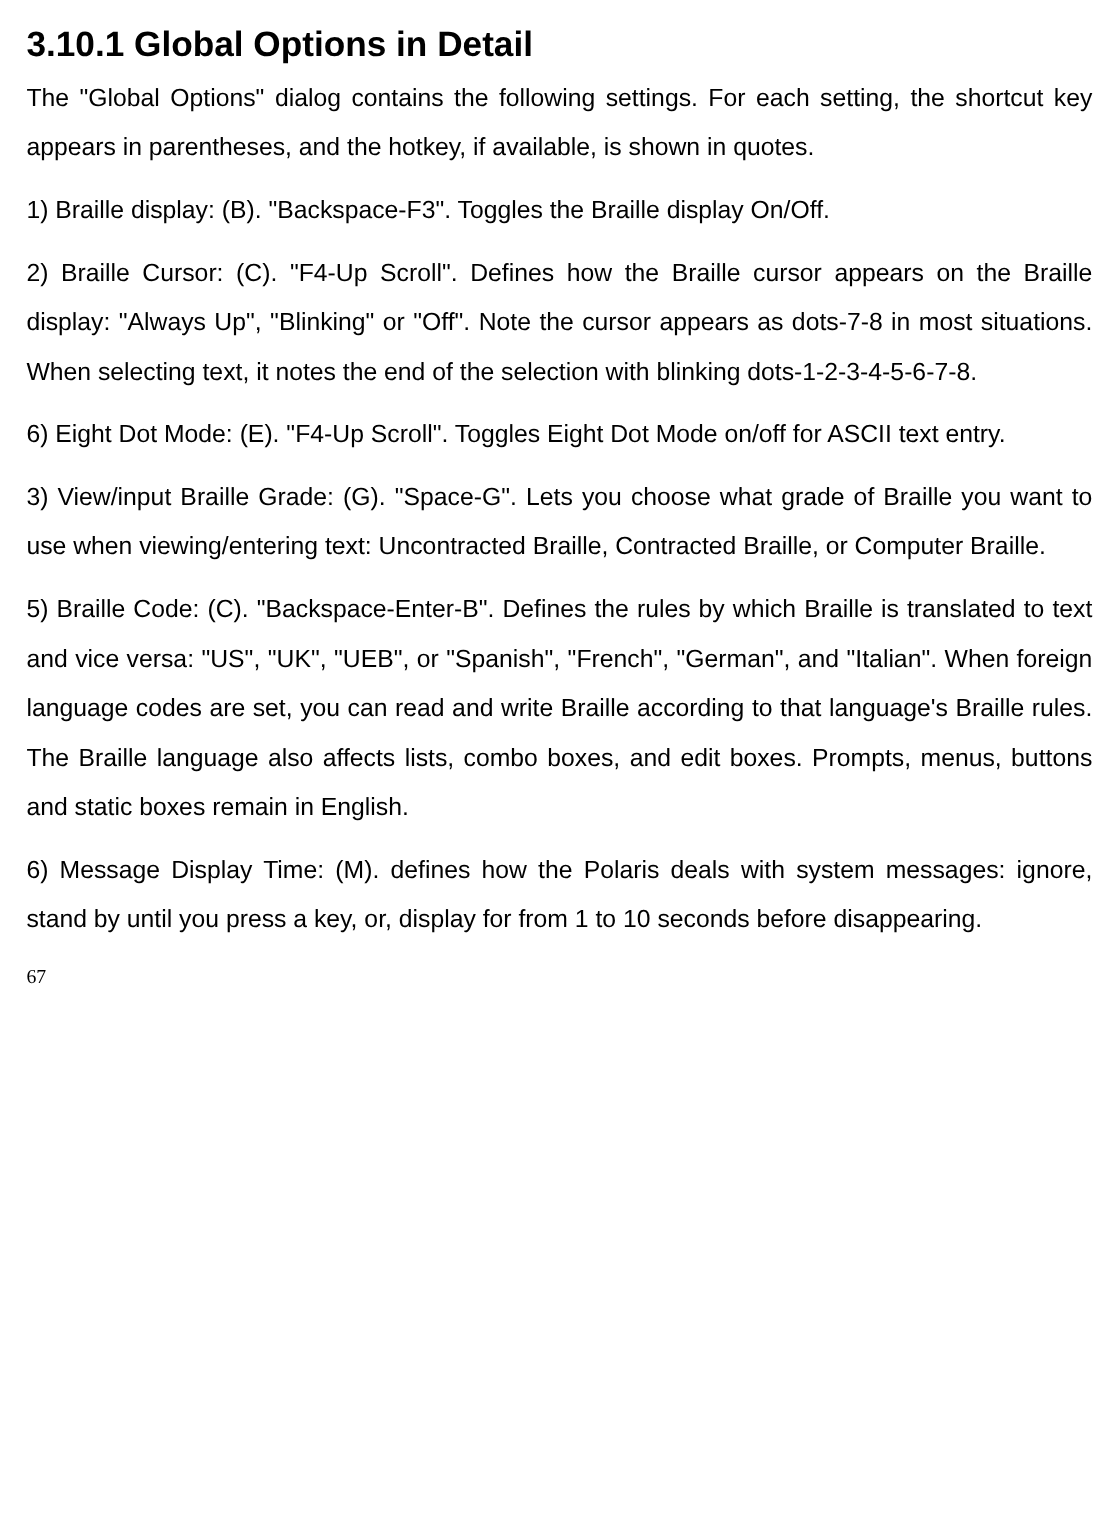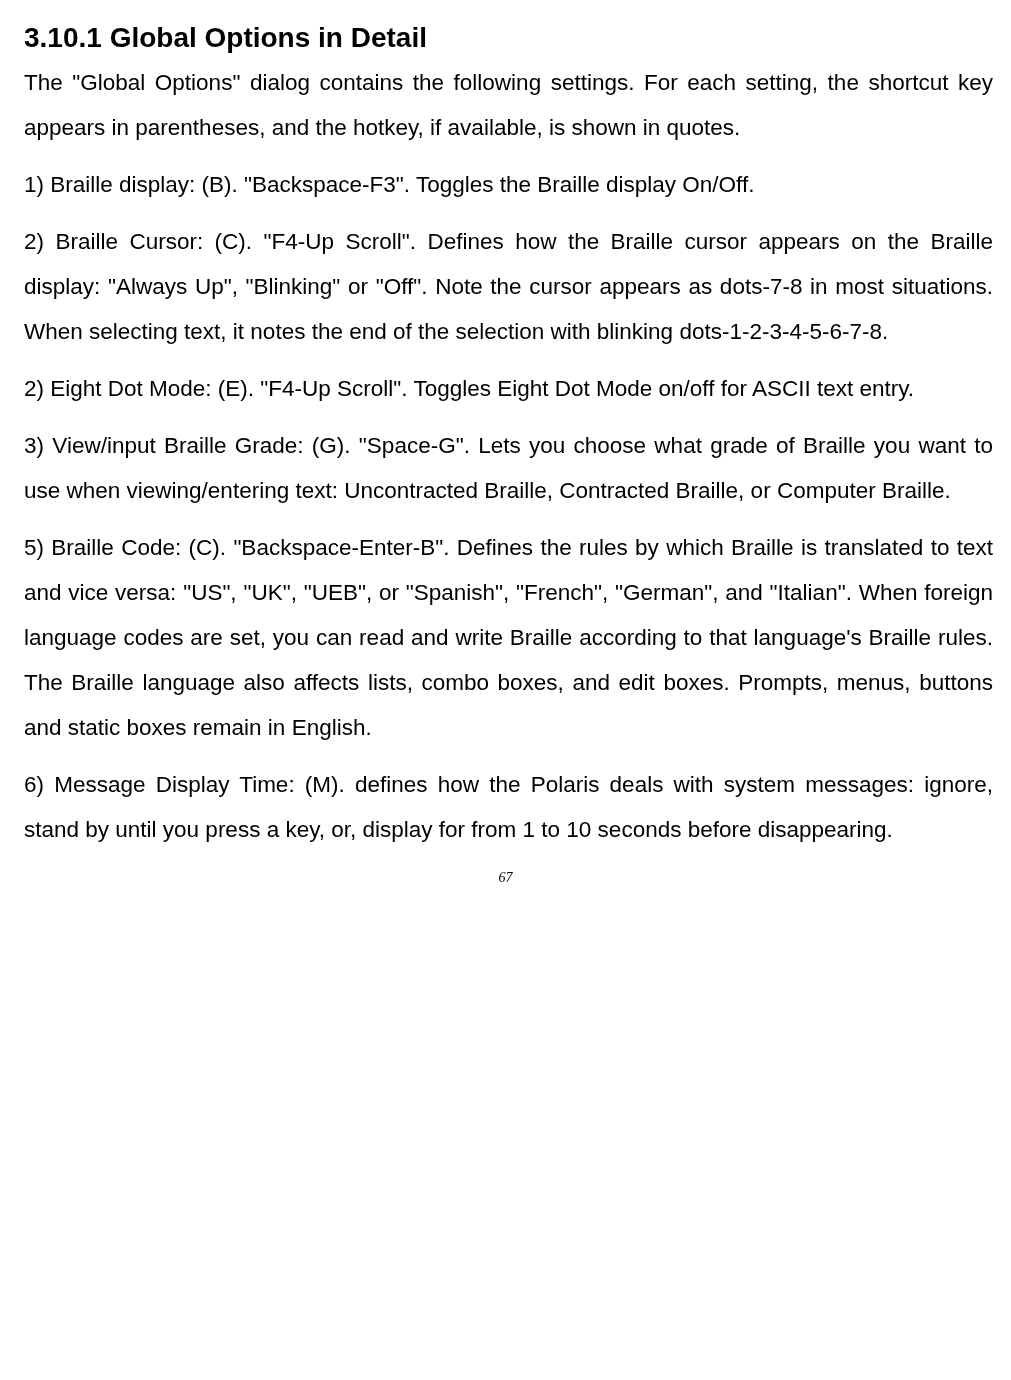--- a/index.html
+++ b/index.html
@@ -7,42 +7,41 @@
       margin: 0;
       padding: 20px 18px 20px 24px;
       width: 1011px;
       box-sizing: border-box;
       color: #000;
       background: #fff;
       line-height: 2.0;
       font-size: 22.5px;
     }
     h2 {
-      font-size: 28px;
+      font-size: 32px;
       font-weight: bold;
       margin: 0 0 4px 0;
       line-height: 1.3;
     }
     p {
       margin: 0 0 12px 0;
       text-align: justify;
     }
     .page-number {
-      text-align: center;
+      text-align: left;
       font-family: "Times New Roman", serif;
-      font-size: 14px;
+      font-size: 18px;
       margin-top: 8px;
       padding-right: 6px;
-      font-style: italic;
     }
   </style>
 </head>
 <body>
 
 <h2>3.10.1 Global Options in Detail</h2>
 <p>The "Global Options" dialog contains the following settings. For each setting, the shortcut key appears in parentheses, and the hotkey, if available, is shown in quotes.</p>
 <p>1) Braille display: (B). "Backspace-F3". Toggles the Braille display On/Off.</p>
 <p>2) Braille Cursor: (C). "F4-Up Scroll". Defines how the Braille cursor appears on the Braille display: "Always Up", "Blinking" or "Off". Note the cursor appears as dots-7-8 in most situations. When selecting text, it notes the end of the selection with blinking dots-1-2-3-4-5-6-7-8.</p>
-<p>2) Eight Dot Mode: (E). "F4-Up Scroll". Toggles Eight Dot Mode on/off for ASCII text entry.</p>
+<p>6) Eight Dot Mode: (E). "F4-Up Scroll". Toggles Eight Dot Mode on/off for ASCII text entry.</p>
 <p>3) View/input Braille Grade: (G). "Space-G". Lets you choose what grade of Braille you want to use when viewing/entering text: Uncontracted Braille, Contracted Braille, or Computer Braille.</p>
 <p>5) Braille Code: (C). "Backspace-Enter-B". Defines the rules by which Braille is translated to text and vice versa: "US", "UK", "UEB", or "Spanish", "French", "German", and "Italian". When foreign language codes are set, you can read and write Braille according to that language's Braille rules. The Braille language also affects lists, combo boxes, and edit boxes. Prompts, menus, buttons and static boxes remain in English.</p>
 <p>6) Message Display Time: (M). defines how the Polaris deals with system messages: ignore, stand by until you press a key, or, display for from 1 to 10 seconds before disappearing.</p>
 <div class="page-number">67</div>
 
 </body></html>

